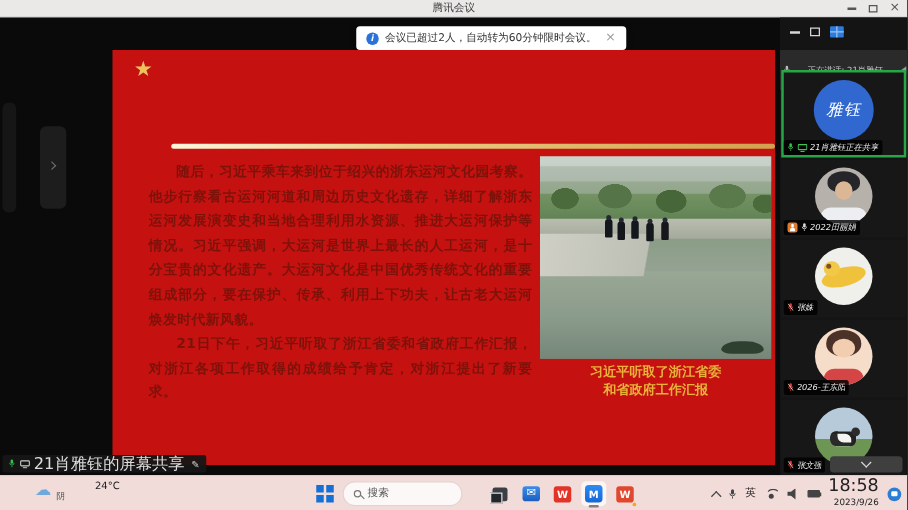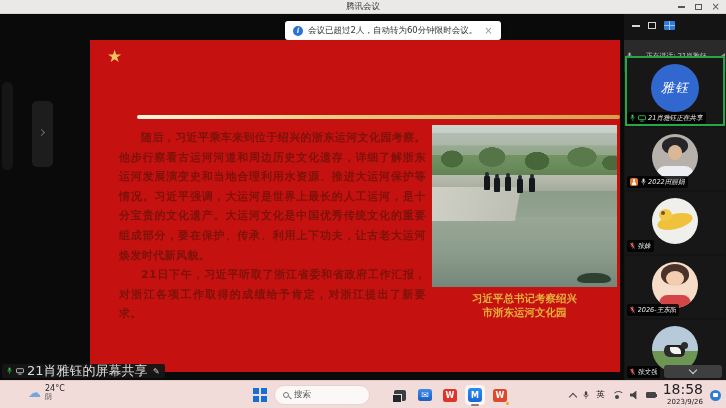--- a/index.html
+++ b/index.html
@@ -97,21 +97,21 @@
   
   .sharepill { position:absolute; left:2px; top:364px; height:14px; background:rgba(22,22,22,.95); border-radius:2px; display:flex; align-items:center; gap:3.5px; padding:0 5px; }
   .sharepill .sp-txt { font-size:13px; color:#ddd; white-space:nowrap; }
   .sharepill .pen { font-size:8px; color:#ccc; margin-left:2px; }
 
   
   .taskbar { position:absolute; left:0; top:380px; width:726px; height:28px; background:#f2dcda; border-top:1px solid #e2cac8; }
   .weather { position:absolute; left:28px; top:3px; display:flex; align-items:center; gap:4px; }
   .weather .cloud { font-size:13px; color:#6fa8dc; line-height:13px; }
   .weather .wcol { display:flex; flex-direction:column; }
-  .weather .wtemp { font-size:8px; color:#222; line-height:9px; }
+  .weather .wtemp { font-size:8px; color:#222; line-height:9px;margin-left:31px; }
   .weather .wdesc { font-size:7px; color:#555; line-height:8px; }
   .start { position:absolute; left:253px; top:7px; width:14px; height:14px; display:grid; grid-template-columns:6.4px 6.4px; grid-template-rows:6.4px 6.4px; gap:1.2px; }
   .start i { background:#1570d6; }
   .search { position:absolute; left:274px; top:4px; width:96px; height:20px; background:#fcf8f7; border:1px solid #e4d3d1; border-radius:10px; display:flex; align-items:center; gap:5px; padding:0 8px; }
   .mag { width:6px; height:6px; border:1.3px solid #777; border-radius:50%; position:relative; flex:0 0 auto; }
   .mag::after { content:''; position:absolute; width:3.5px; height:1.3px; background:#777; transform:rotate(45deg); right:-3px; bottom:-1px; }
   .search .s-txt { font-size:8.5px; color:#555; }
   .apps { position:absolute; left:390px; top:4px; display:flex; gap:5px; }
   .app { width:20px; height:20px; border-radius:4px; display:flex; align-items:center; justify-content:center; position:relative; }
   .app.active { background:rgba(255,255,255,.7); }
@@ -180,21 +180,21 @@
       <div class="water"></div>
       <div class="walk"></div>
       <i class="person" style="left:52px; top:50px;"></i>
       <i class="person" style="left:62px; top:52px;"></i>
       <i class="person" style="left:73px; top:51px;"></i>
       <i class="person" style="left:85px; top:53px;"></i>
       <i class="person" style="left:97px; top:52px;"></i>
       <div class="boat"></div>
     </div>
     <div class="caption">
-      <span>习近平总书记考察绍兴市浙东运河文化园</span>
+      <span>习近平听取了浙江省委和省政府工作汇报</span>
     </div>
   </div>
 
   <div class="sidebar">
     <div class="sb-controls">
       <i class="sb-min"></i>
       <i class="sb-max"></i>
       <i class="sb-grid"></i>
     </div>
     <div class="speakerbar">

